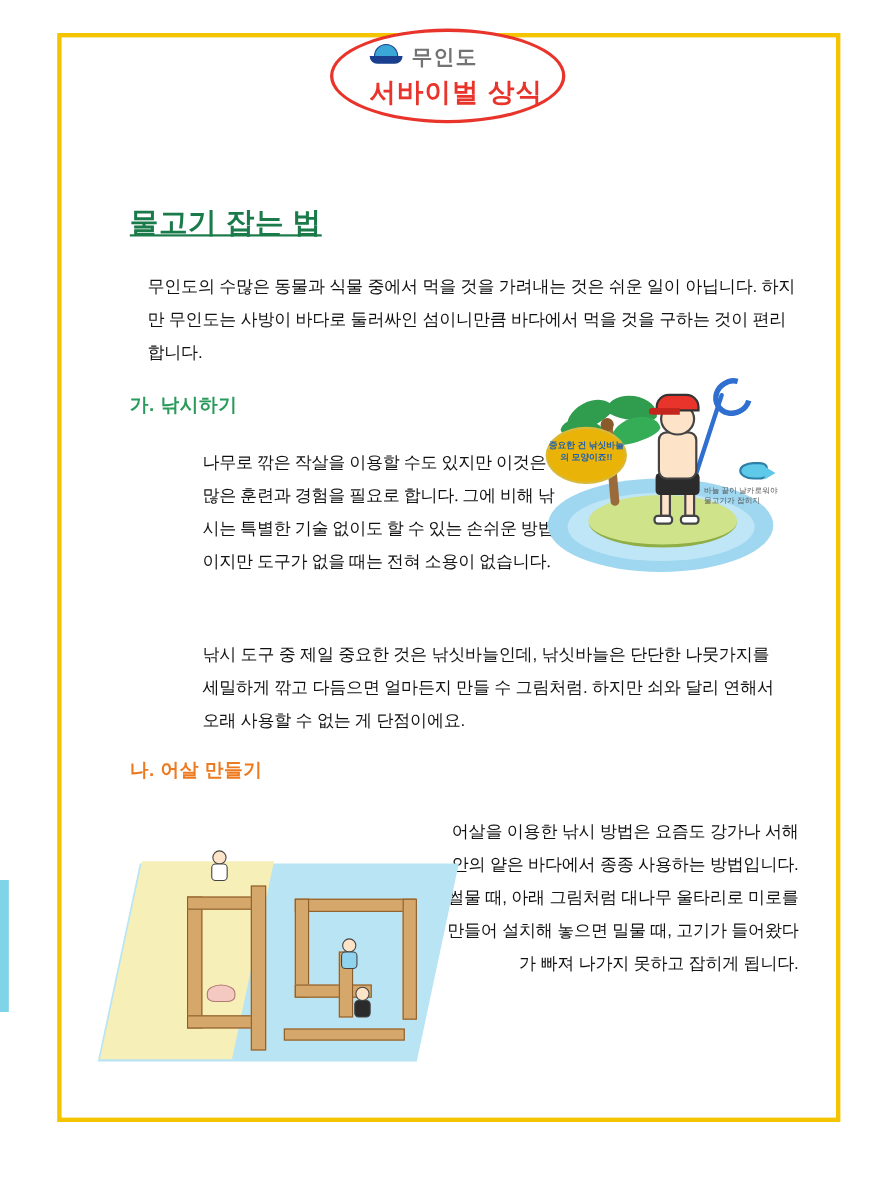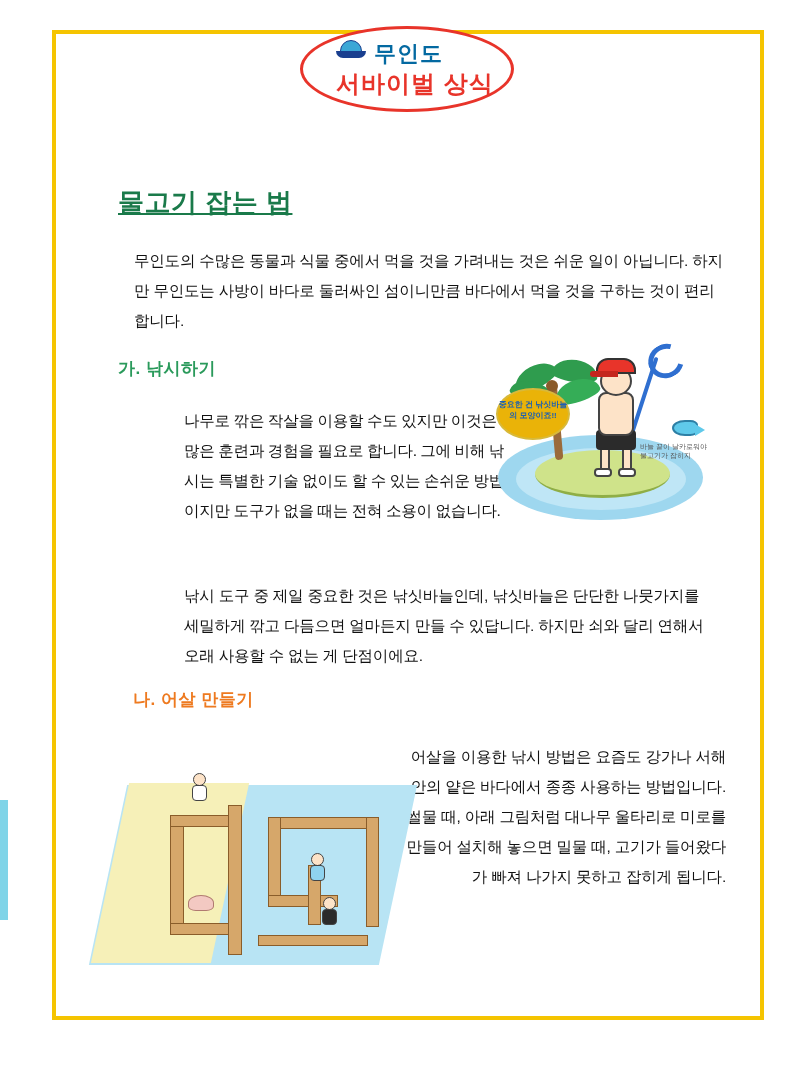--- a/index.html
+++ b/index.html
@@ -41,23 +41,23 @@
     position: absolute;
     left: 0; top: 0;
     width: 214px; height: 86px;
     border: 3px solid #e8342a;
     border-radius: 50% / 50%;
     background: #ffffff;
   }
   .badge .line1 {
     position: absolute;
     left: 74px; top: 13px;
-    font-size: 22px;
+    font-size: 19px;
     font-weight: bold;
-    color: #0369a1;
+    color: #737373;
     letter-spacing: 1px;
   }
   .badge .line2 {
     position: absolute;
     left: 36px; top: 42px;
     font-size: 24px;
     font-weight: bold;
     color: #e8342a;
     letter-spacing: 1px;
   }
@@ -102,21 +102,21 @@
     color: #111111;
     letter-spacing: -0.2px;
   }
   h2.sub {
     margin: 0;
     font-size: 17px;
     font-weight: bold;
     letter-spacing: 0.5px;
   }
   h2.sub.green { color: #2a9a5b; }
-  h2.sub.orange { color: #ee7a20; margin-left: 15px; }
+  h2.sub.orange { color: #ee7a20; }
 
   .intro { position: absolute; left: 118px; top: 230px; width: 592px; }
 
   .sec-a-title { position: absolute; left: 118px; top: 357px; }
   .sec-a-body1 {
     position: absolute; left: 168px; top: 390px; width: 330px; font-family: Liberation Serif, serif;
   }
   .sec-a-body2 {
     position: absolute; left: 168px; top: 565px; width: 520px;
   }
@@ -355,21 +355,21 @@
   </div>
 
   <div class="content">
     <h1 class="title">물고기 잡는 법</h1>
   </div>
 
   <p class="body intro">무인도의 수많은 동물과 식물 중에서 먹을 것을 가려내는 것은 쉬운 일이 아닙니다. 하지만 무인도는 사방이 바다로 둘러싸인 섬이니만큼 바다에서 먹을 것을 구하는 것이 편리합니다.</p>
 
   <h2 class="sub green sec-a-title">가. 낚시하기</h2>
   <p class="body sec-a-body1">나무로 깎은 작살을 이용할 수도 있지만 이것은 많은 훈련과 경험을 필요로 합니다. 그에 비해 낚시는 특별한 기술 없이도 할 수 있는 손쉬운 방법이지만 도구가 없을 때는 전혀 소용이 없습니다.</p>
-  <p class="body sec-a-body2">낚시 도구 중 제일 중요한 것은 낚싯바늘인데, 낚싯바늘은 단단한 나뭇가지를 세밀하게 깎고 다듬으면 얼마든지 만들 수 있답니다. 하지만 쇠와 달리 연해서 오래 사용할 수 없는 게 단점이에요.</p>
+  <p class="body sec-a-body2">낚시 도구 중 제일 중요한 것은 낚싯바늘인데, 낚싯바늘은 단단한 나뭇가지를 세밀하게 깎고 다듬으면 얼마든지 만들 수 그림처럼. 하지만 쇠와 달리 연해서 오래 사용할 수 없는 게 단점이에요.</p>
 
   <div class="illus1">
     <div class="water"></div>
     <div class="water2"></div>
     <div class="sand"></div>
     <div class="trunk"></div>
     <div class="leaf l1"></div>
     <div class="leaf l2"></div>
     <div class="leaf l3"></div>
     <div class="leaf l4"></div>

